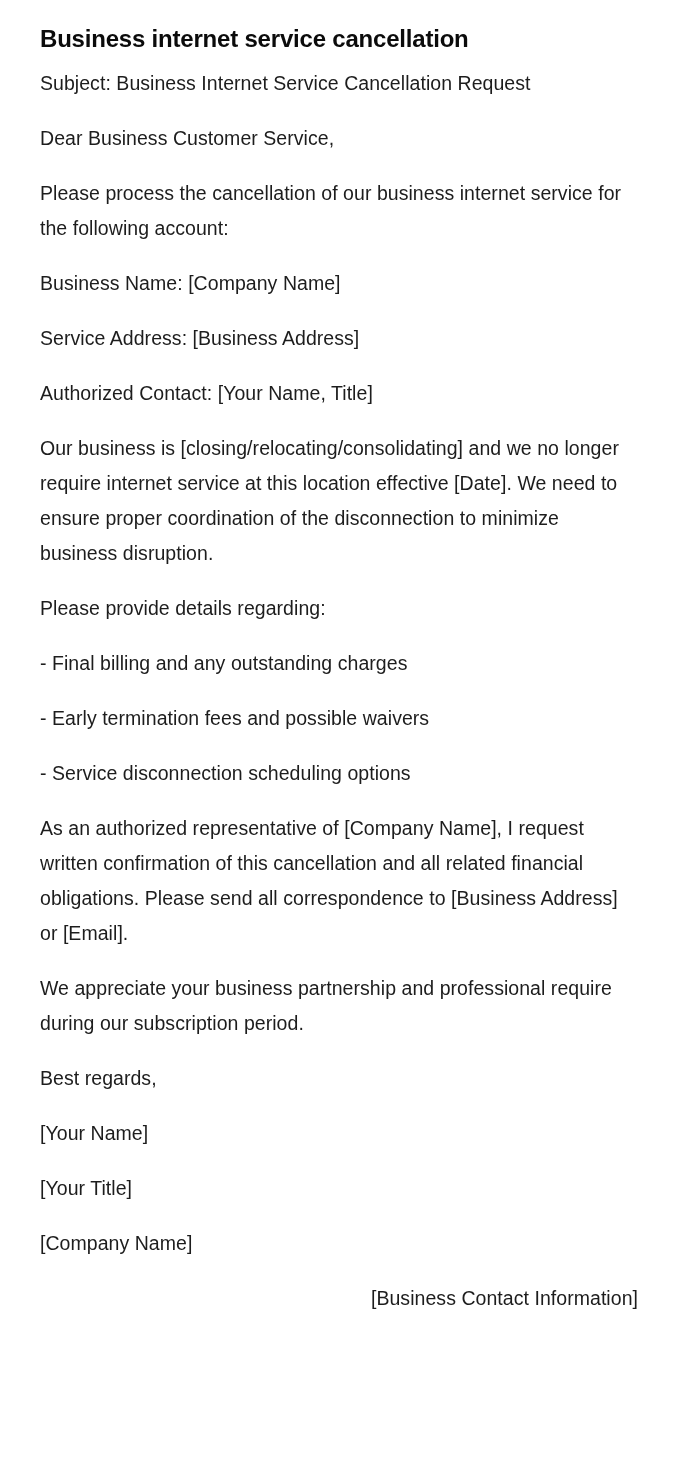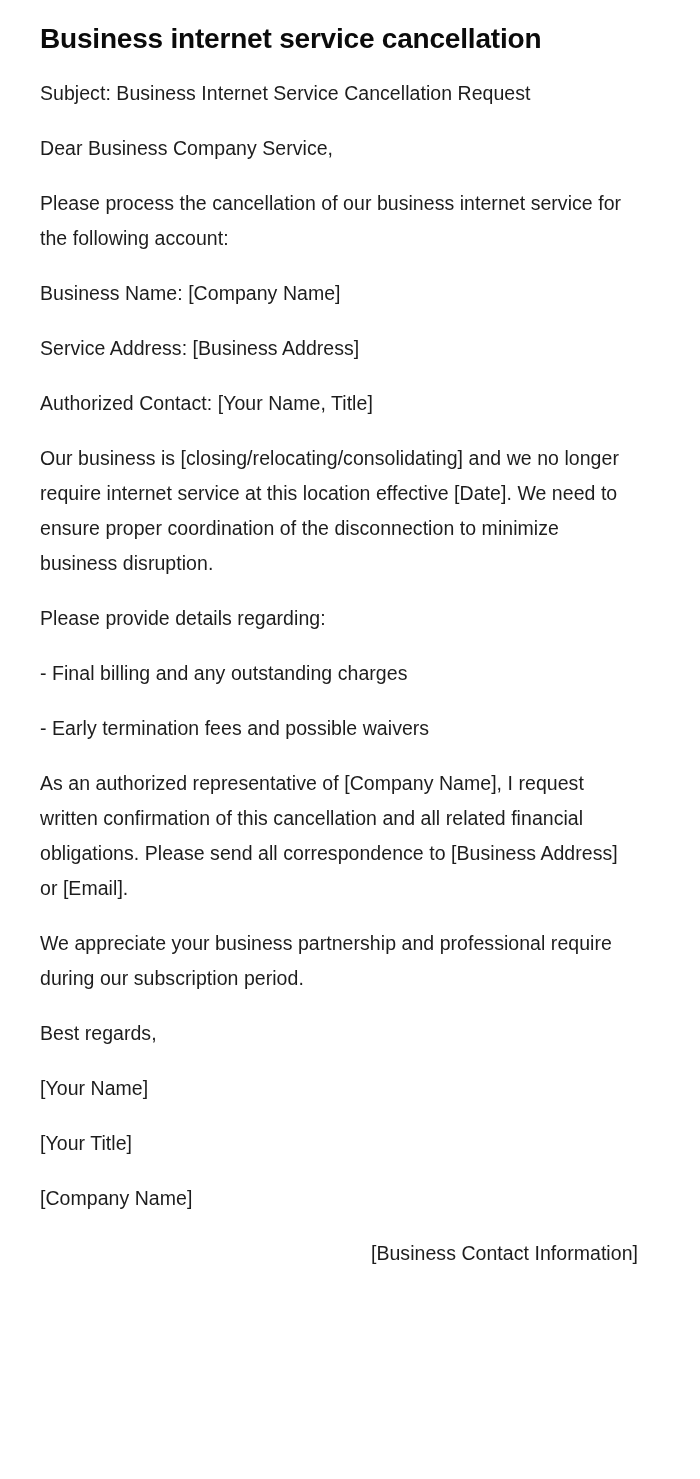--- a/index.html
+++ b/index.html
@@ -18,26 +18,26 @@
     min-height: 1479px;
     box-sizing: border-box;
     padding: 0;
     background: #ffffff;
     position: relative;
   }
   .doc {
     padding: 24px 62px 40px 40px;
   }
   .doc-title {
-    font-size: 28px;
+    font-size: 24px;
     line-height: 30px;
     font-weight: 700;
     color: #0b0b0b;
     letter-spacing: -0.2px;
-    margin: 0 0 22px 0;
+    margin: 0 0 12px 0;
     font-stretch: condensed;
   }
   .para {
     font-size: 19.5px;
     line-height: 35px;
     color: #1d1d1d;
     margin: 0 0 20px 0;
     font-weight: 400;
     letter-spacing: 0.05px;
   }
@@ -50,29 +50,30 @@
   }
 </style>
 </head>
 <body>
 
 <div class="page">
   <div class="doc">
     <h1 class="doc-title">Business internet service cancellation</h1>
     <div id="paragraph-list">
         <p class="para">Subject: Business Internet Service Cancellation Request</p>
-        <p class="para">Dear Business Company Service,</p>
+        <p class="para">Dear Business Customer Service,</p>
         <p class="para">Please process the cancellation of our business internet service for the following account:</p>
         <p class="para">Business Name: [Company Name]</p>
         <p class="para">Service Address: [Business Address]</p>
         <p class="para">Authorized Contact: [Your Name, Title]</p>
         <p class="para">Our business is [closing/relocating/consolidating] and we no longer require internet service at this location effective [Date]. We need to ensure proper coordination of the disconnection to minimize business disruption.</p>
         <p class="para">Please provide details regarding:</p>
         <p class="para bullet">- Final billing and any outstanding charges</p>
         <p class="para bullet">- Early termination fees and possible waivers</p>
+        <p class="para bullet">- Service disconnection scheduling options</p>
         <p class="para">As an authorized representative of [Company Name], I request written confirmation of this cancellation and all related financial obligations. Please send all correspondence to [Business Address] or [Email].</p>
         <p class="para">We appreciate your business partnership and professional require during our subscription period.</p>
         <p class="para">Best regards,</p>
         <p class="para">[Your Name]</p>
         <p class="para">[Your Title]</p>
         <p class="para">[Company Name]</p>
         <p class="para">[Business Contact Information]</p>
       </div>
   </div>
 </div>

